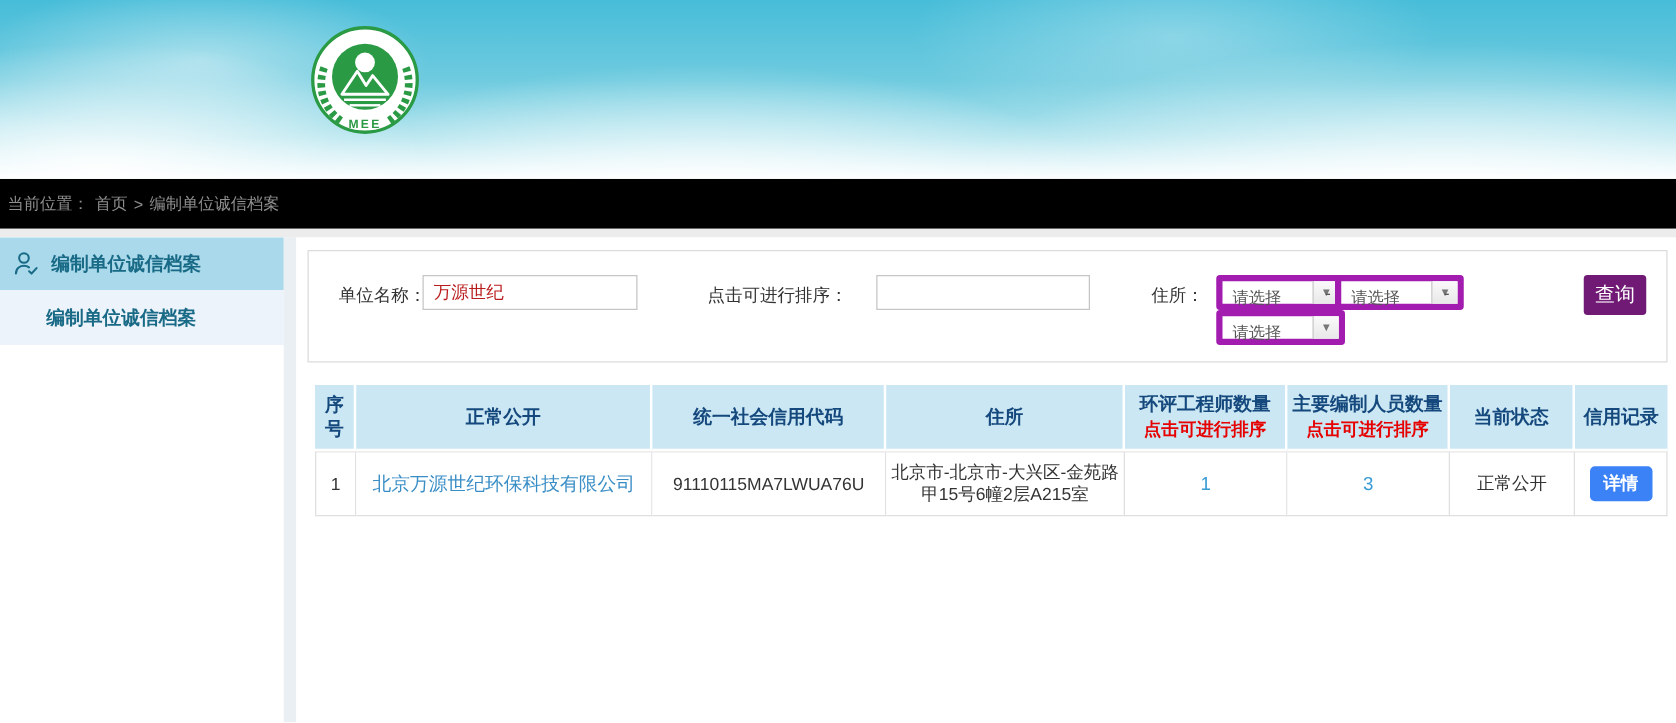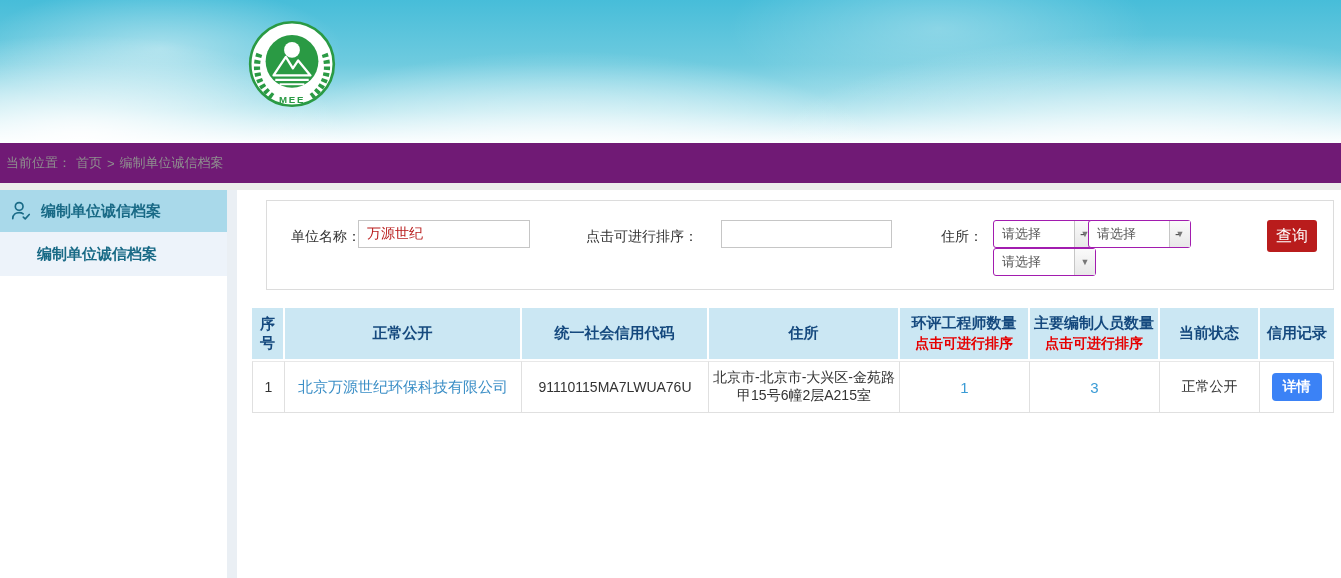--- a/index.html
+++ b/index.html
@@ -14,52 +14,52 @@
       radial-gradient(ellipse 640px 210px at 86% 115%, rgba(255,255,255,.88) 0%, rgba(255,255,255,0) 62%),
       radial-gradient(ellipse 260px 90px  at 12% 34%,  rgba(255,255,255,.45) 0%, rgba(255,255,255,0) 70%),
       radial-gradient(ellipse 300px 110px at 70% 20%,  rgba(255,255,255,.30) 0%, rgba(255,255,255,0) 70%),
       linear-gradient(180deg, #47bdd9 0%, #6fcbdf 45%, #b7e6ef 78%, #eef9fc 96%, #fbfeff 100%);
   }
   .logo { position:absolute; left:248px; top:20px; width:88px; height:88px; }
   .banner-title { position:absolute; left:348px; top:32px;
     font-size:54px; font-weight:900; letter-spacing:5px; color:#1c3e94; white-space:nowrap; }
 
   
-  .breadcrumb-bar { height:40px; background:#701a75; display:flex; align-items:center;
+  .breadcrumb-bar { height:40px; background:#000000; display:flex; align-items:center;
     padding-left:6px; font-size:13px; color:#8f8f8f; }
   .breadcrumb-bar span { margin-right:5px; }
   .crumb-link { cursor:pointer; }
 
   .gray-band { height:7px; background:#ececec; }
 
   
   .main { display:flex; height:388px; }
   .sidebar { width:227px; background:#fff; }
   .side-item-active { height:42px; background:#a9d9ea; color:#196a86; font-weight:bold;
     font-size:15px; display:flex; align-items:center; gap:9px; padding-left:10px; cursor:pointer; }
   .side-item { height:44px; background:#edf3fa; color:#196a86; font-weight:bold;
     font-size:15px; display:flex; align-items:center; padding-left:37px; cursor:pointer; }
   .divider-strip { width:10px; background:#eaeff4; }
   .content { flex:1; background:#fff; }
 
   
-  .search-box { position:relative; margin:10px 7px 0 29px; height:90px;
+  .search-box { position:relative; margin:10px 7px 0 9px; height:90px;
     border:1px solid #dcdcdc; background:#fff; }
   .s-label { position:absolute; font-size:14px; color:#333; white-space:nowrap; }
   .s-input { position:absolute; height:28px; border:1px solid #c6c6c6; font-size:14px;
     color:#b91c1c; padding:0 8px; outline:none; font-family:"Liberation Sans",sans-serif; }
-  .combo { position:absolute; width:103px; height:28px; border:1px solid #a21caf;
+  .combo { position:absolute; width:103px; height:28px; border:5px solid #a21caf;
     border-radius:3px; background:#fff; display:flex; cursor:pointer; }
   .combo-text { flex:1; font-size:13px; color:#555; line-height:26px; padding-left:8px; }
   .combo-arrow { width:21px; background:linear-gradient(#fafafa,#e8e8e8);
     border-left:1px solid #c6c6c6; display:flex; align-items:center; justify-content:center;
     font-size:9px; color:#777; }
   .dash { position:absolute; font-size:14px; color:#555; }
   .query-btn { position:absolute; right:16px; top:19px; width:50px; height:32px;
-    background:#b91c1c; color:#fff; border:none; border-radius:3px; font-size:16px;
+    background:#701a75; color:#fff; border:none; border-radius:3px; font-size:16px;
     cursor:pointer; font-family:"Liberation Sans",sans-serif; }
 
   
   .result-table { margin:18px 7px 0 15px; border-collapse:separate; border-spacing:0;
     width:1082px; table-layout:fixed; }
   .result-table th { background:#cbe7f3; color:#15497e; font-size:15px; font-weight:bold;
     padding:6px 3px; border-right:2px solid #fff; border-bottom:2px solid #fff;
     vertical-align:middle; height:40px; }
   .result-table th:last-child { border-right:none; }
   .sort-hint { display:block; color:#e60000; font-size:14px; font-weight:bold; margin-top:2px; }

